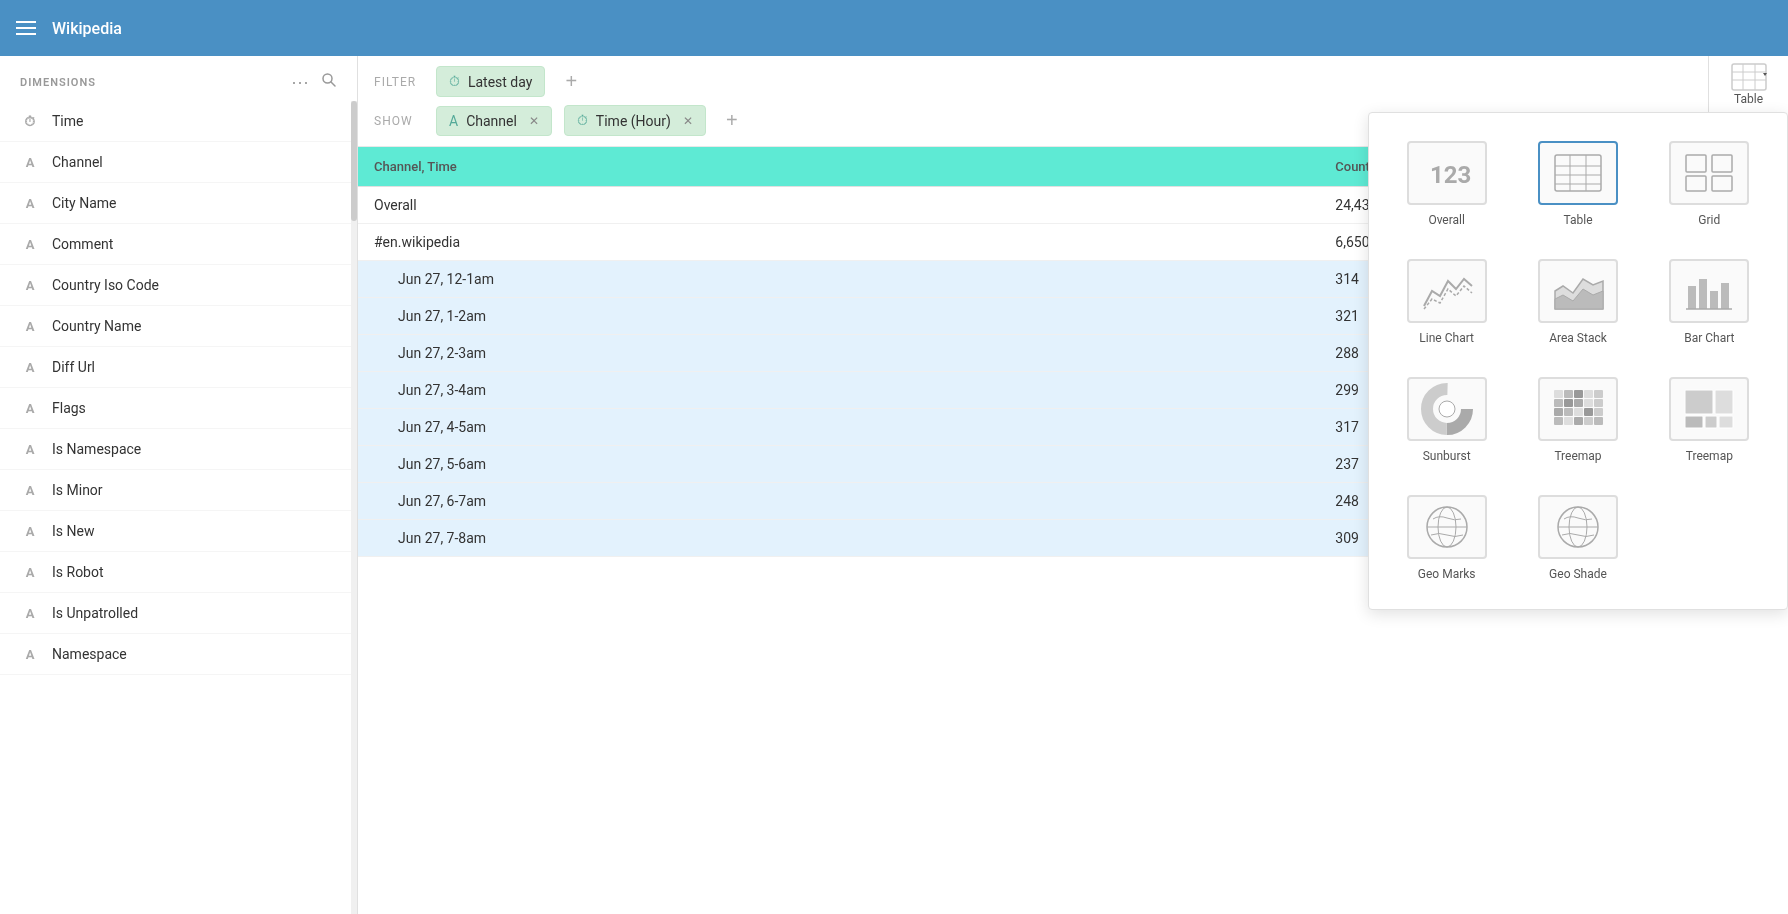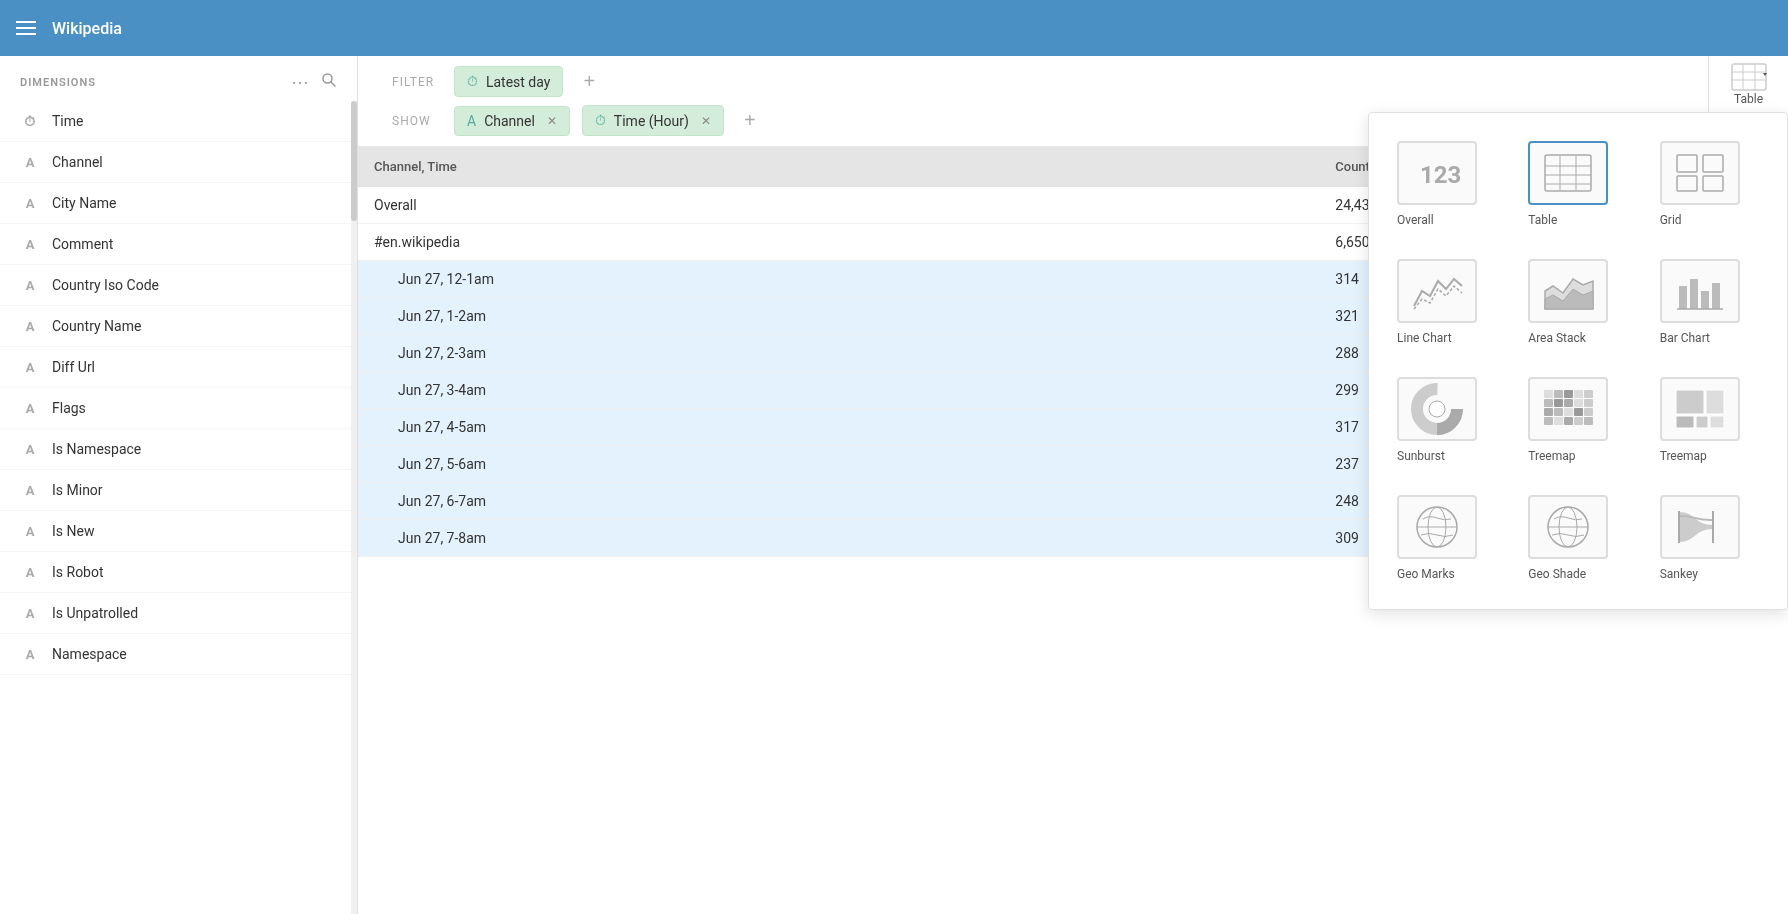--- a/index.html
+++ b/index.html
@@ -98,21 +98,20 @@
     
     .filter-bar {
       border-bottom: 1px solid #e8e8e8;
       padding: 10px 16px;
     }
     .filter-row {
       display: flex;
       align-items: center;
       gap: 12px;
       margin-bottom: 8px;
-      margin-left: 18px;
     }
     .filter-row:last-child { margin-bottom: 0; }
     .bar-label {
       font-size: 12px;
       color: #aaa;
       letter-spacing: 1px;
       width: 50px;
       flex-shrink: 0;
     }
     .filter-chip {
@@ -150,21 +149,21 @@
     
     .table-area { flex: 1; overflow-y: auto; }
     .data-table { width: 100%; border-collapse: collapse; }
     .data-table th {
       text-align: left;
       padding: 12px 16px;
       font-size: 13px;
       font-weight: 500;
       color: #555;
       border-bottom: 1px solid #e0e0e0;
-      background: #e5e5e5;
+      background: #5eead4;
     }
     .data-table td {
       padding: 10px 16px;
       font-size: 14px;
       color: #333;
       border-bottom: 1px solid #f0f0f0;
     }
     .data-table tr.highlighted td { background: #e3f2fd; }
     .td-indented { padding-left: 40px !important; }
 
@@ -182,21 +181,21 @@
       z-index: 100;
     }
     .viz-grid {
       display: grid;
       grid-template-columns: repeat(3, 1fr);
       gap: 16px;
     }
     .viz-item {
       display: flex;
       flex-direction: column;
-      align-items: flex-start;
+      align-items: center;
       gap: 8px;
       cursor: pointer;
       padding: 8px;
       border-radius: 4px;
     }
     .viz-item.selected .viz-icon-box { border: 2px solid #4a90c4; }
     .viz-icon-box {
       width: 80px;
       height: 64px;
       border: 2px solid #ddd;
@@ -555,28 +554,17 @@
               <svg width="44" height="44" viewBox="0 0 44 44">
       <circle cx="22" cy="22" r="20" fill="none" stroke="#aaa" stroke-width="1.5"></circle>
       <ellipse cx="22" cy="22" rx="9" ry="20" fill="none" stroke="#aaa" stroke-width="1"></ellipse>
       <line x1="2" y1="22" x2="42" y2="22" stroke="#aaa" stroke-width="1"></line>
       <path d="M8 14 Q14 10 22 13 Q30 16 36 14" fill="none" stroke="#aaa" stroke-width="1"></path>
       <path d="M6 30 Q14 27 22 30 Q30 33 38 30" fill="none" stroke="#aaa" stroke-width="1"></path>
     </svg>
             </div>
             <span class="viz-name">Geo Shade</span>
           </div>
-          <div class="viz-item">
-            <div class="viz-icon-box">
-              <svg width="50" height="40" viewBox="0 0 50 40">
-      <path d="M4,5 C20,5 20,18 38,18 L38,22 C20,22 20,35 4,35 Z" fill="#ccc"></path>
-      <path d="M4,8 C20,8 20,12 38,12 L38,14 C20,14 20,10 4,10 Z" fill="#bbb"></path>
-      <line x1="4" y1="4" x2="4" y2="36" stroke="#aaa" stroke-width="2"></line>
-      <line x1="38" y1="4" x2="38" y2="36" stroke="#aaa" stroke-width="2"></line>
-    </svg>
-            </div>
-            <span class="viz-name">Sankey</span>
-          </div>
         </div>
     </div>
 
   </div>
 </div>
 
 </body></html>

